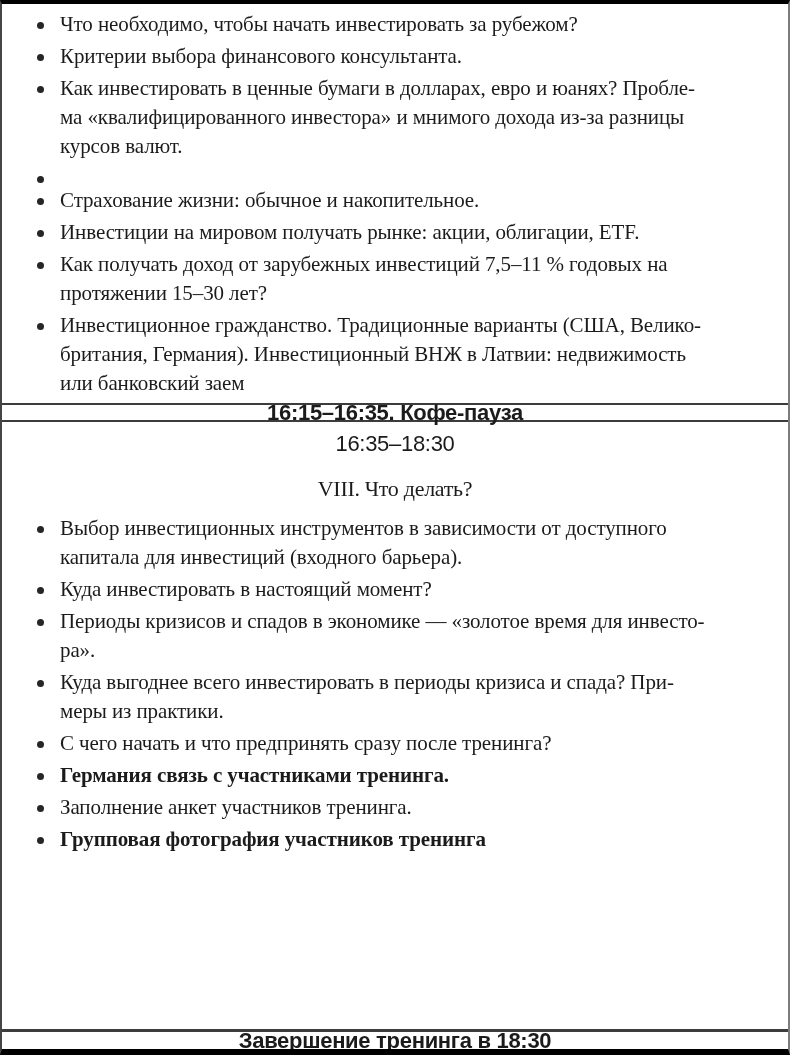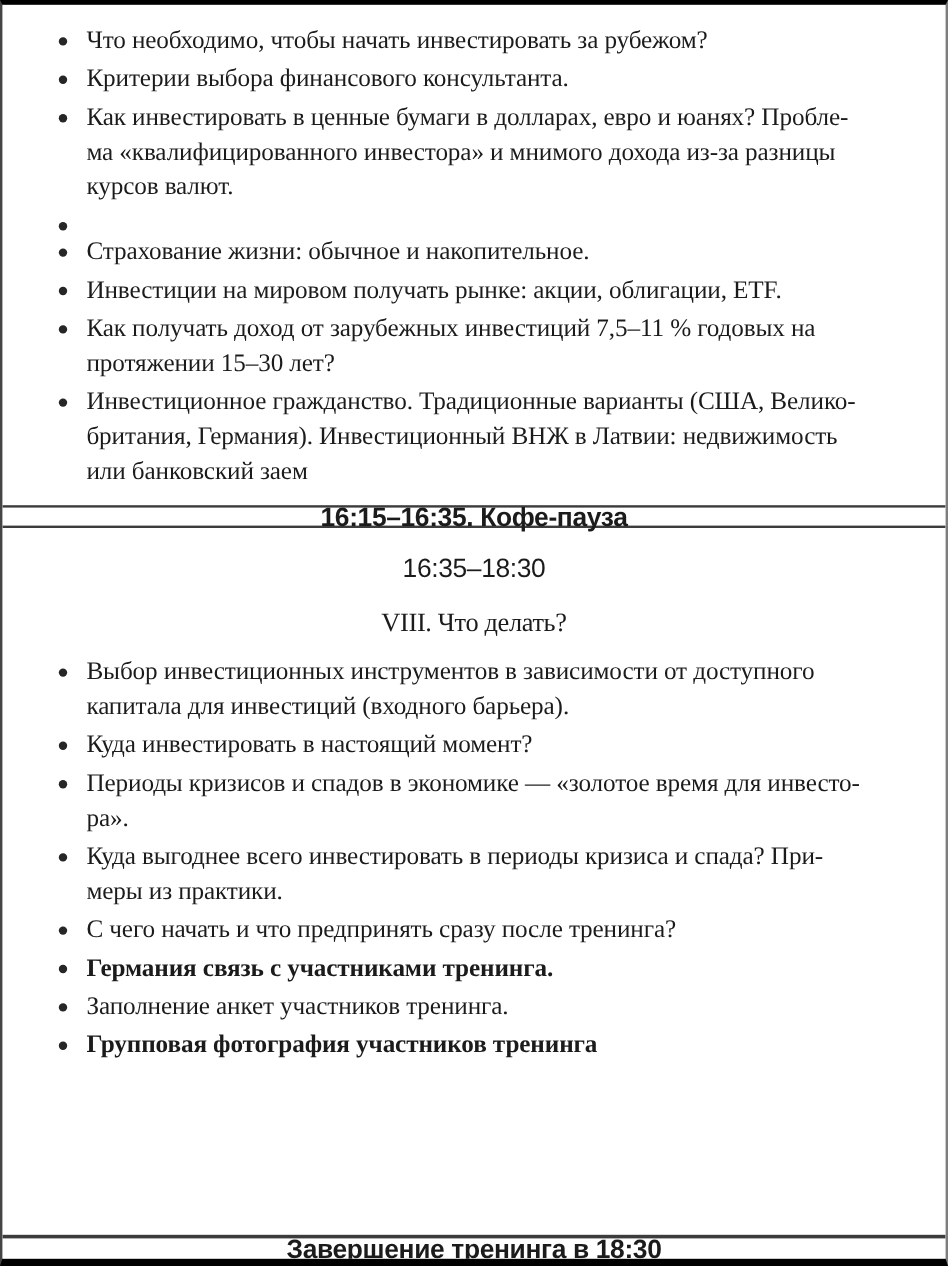--- a/index.html
+++ b/index.html
@@ -20,21 +20,21 @@
     border-left:2px solid #454545;
     border-right:2px solid #7d7d7d;
     display:flex;
     flex-direction:column;
     overflow:hidden;
     font-family:"Liberation Serif","DejaVu Serif",serif;
   }
   .cell{padding:3px 14px 2px 14px;}
   .section-1{border-bottom:2px solid var(--border-line);}
   .section-2{flex:1;border-bottom:3px solid var(--border-line);overflow:hidden;}
-  ul.agenda{list-style:none;margin:12px;padding:0;}
+  ul.agenda{list-style:none;margin:0;padding:0;}
   li.agenda-item{
     display:flex;
     align-items:flex-start;
     margin:3px 0;
   }
   .bullet-dot{
     flex:none;
     width:7px;height:7px;
     border-radius:50%;
     background:#262626;
@@ -58,21 +58,21 @@
     font-weight:700;
     letter-spacing:-0.3px;
   }
   .coffee-row{border-bottom:2px solid var(--border-line);}
   .time-range{
     text-align:center;
     font-family:"Liberation Sans","DejaVu Sans",sans-serif;
     font-size:22px;
     font-weight:400;
     letter-spacing:-0.3px;
-    margin-top:17px;
+    margin-top:5px;
     line-height:28px;
   }
   .section-title{
     text-align:center;
     font-family:Liberation Serif, serif;
     font-size:22px;
     font-weight:400;
     letter-spacing:-0.3px;
     margin-top:17px;
     margin-bottom:11px;

